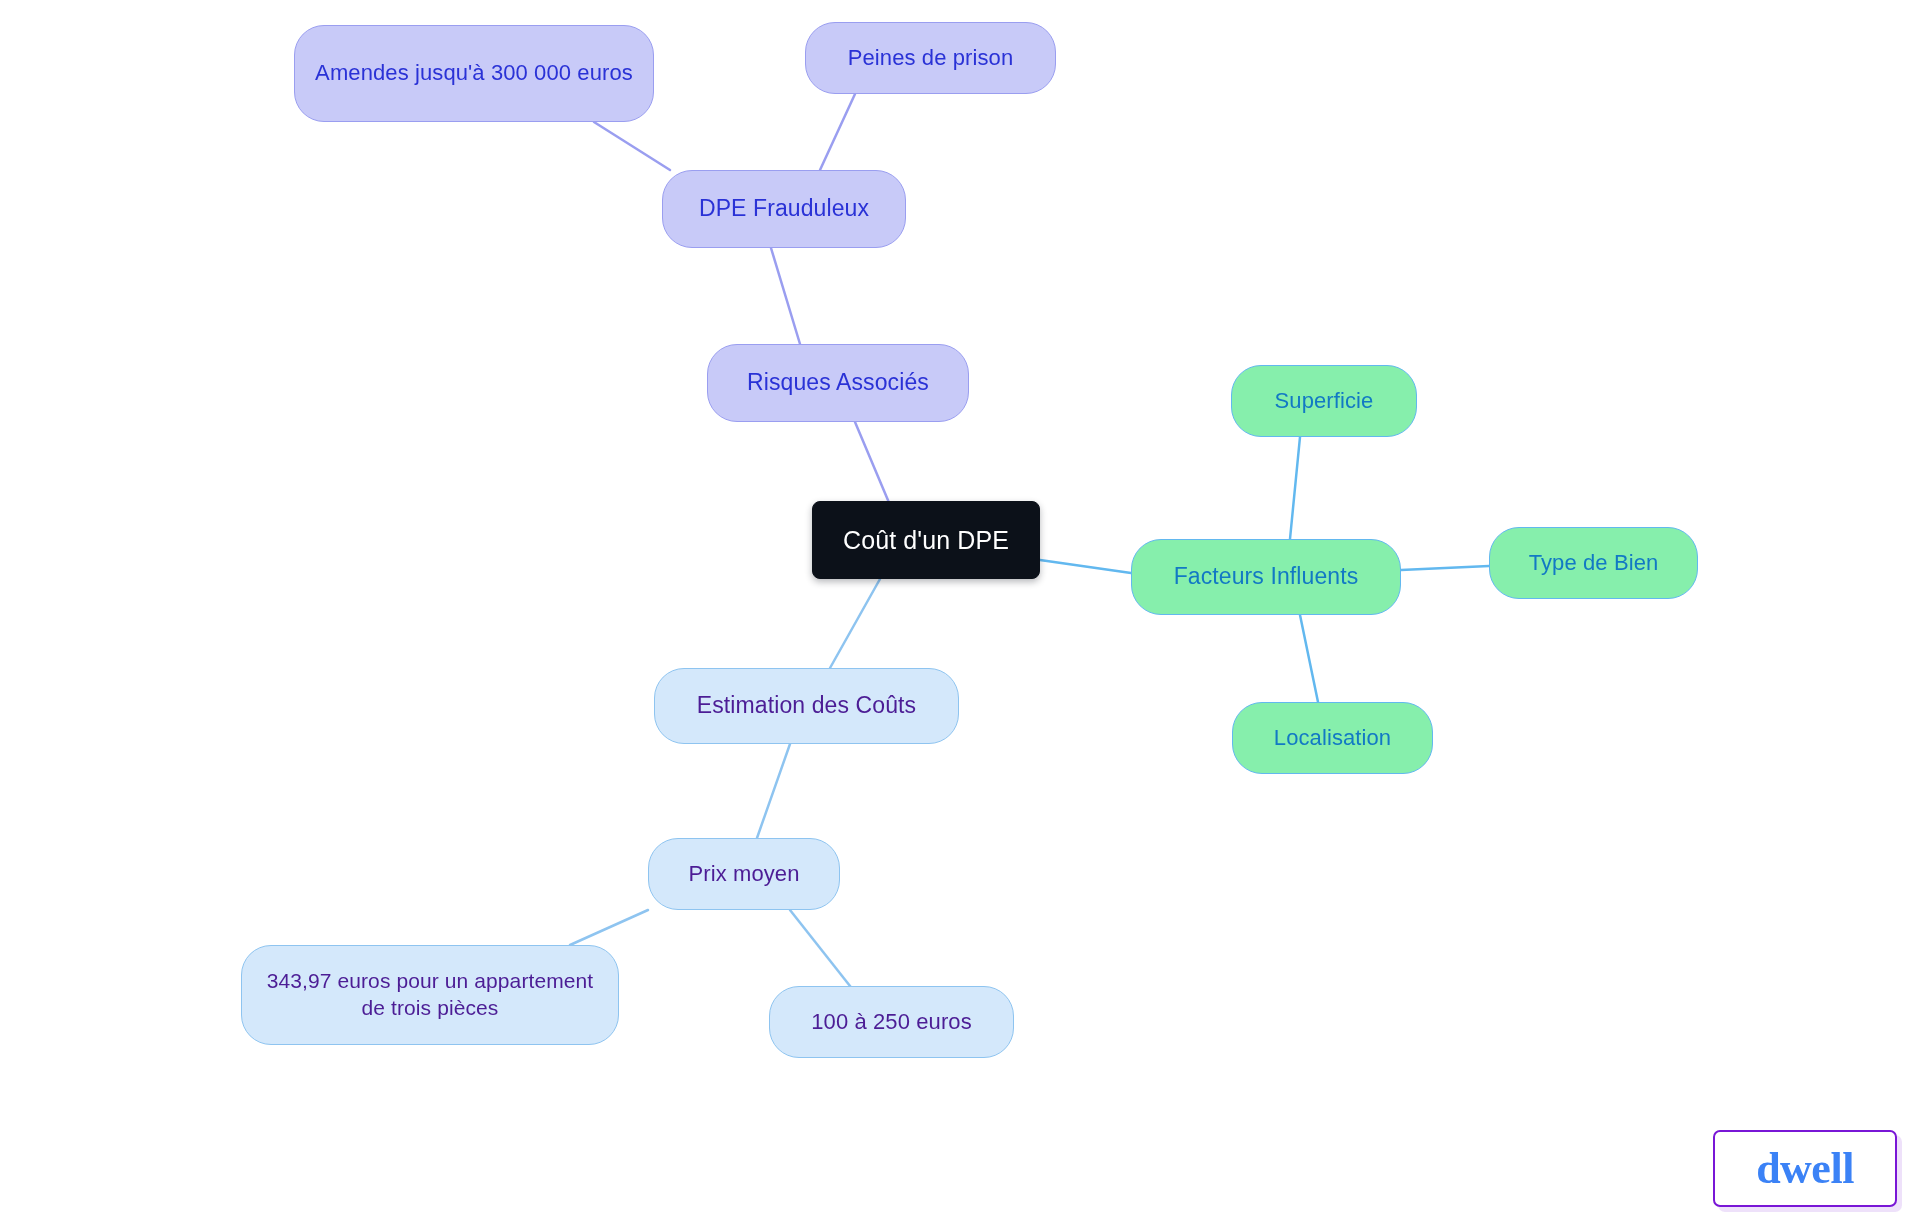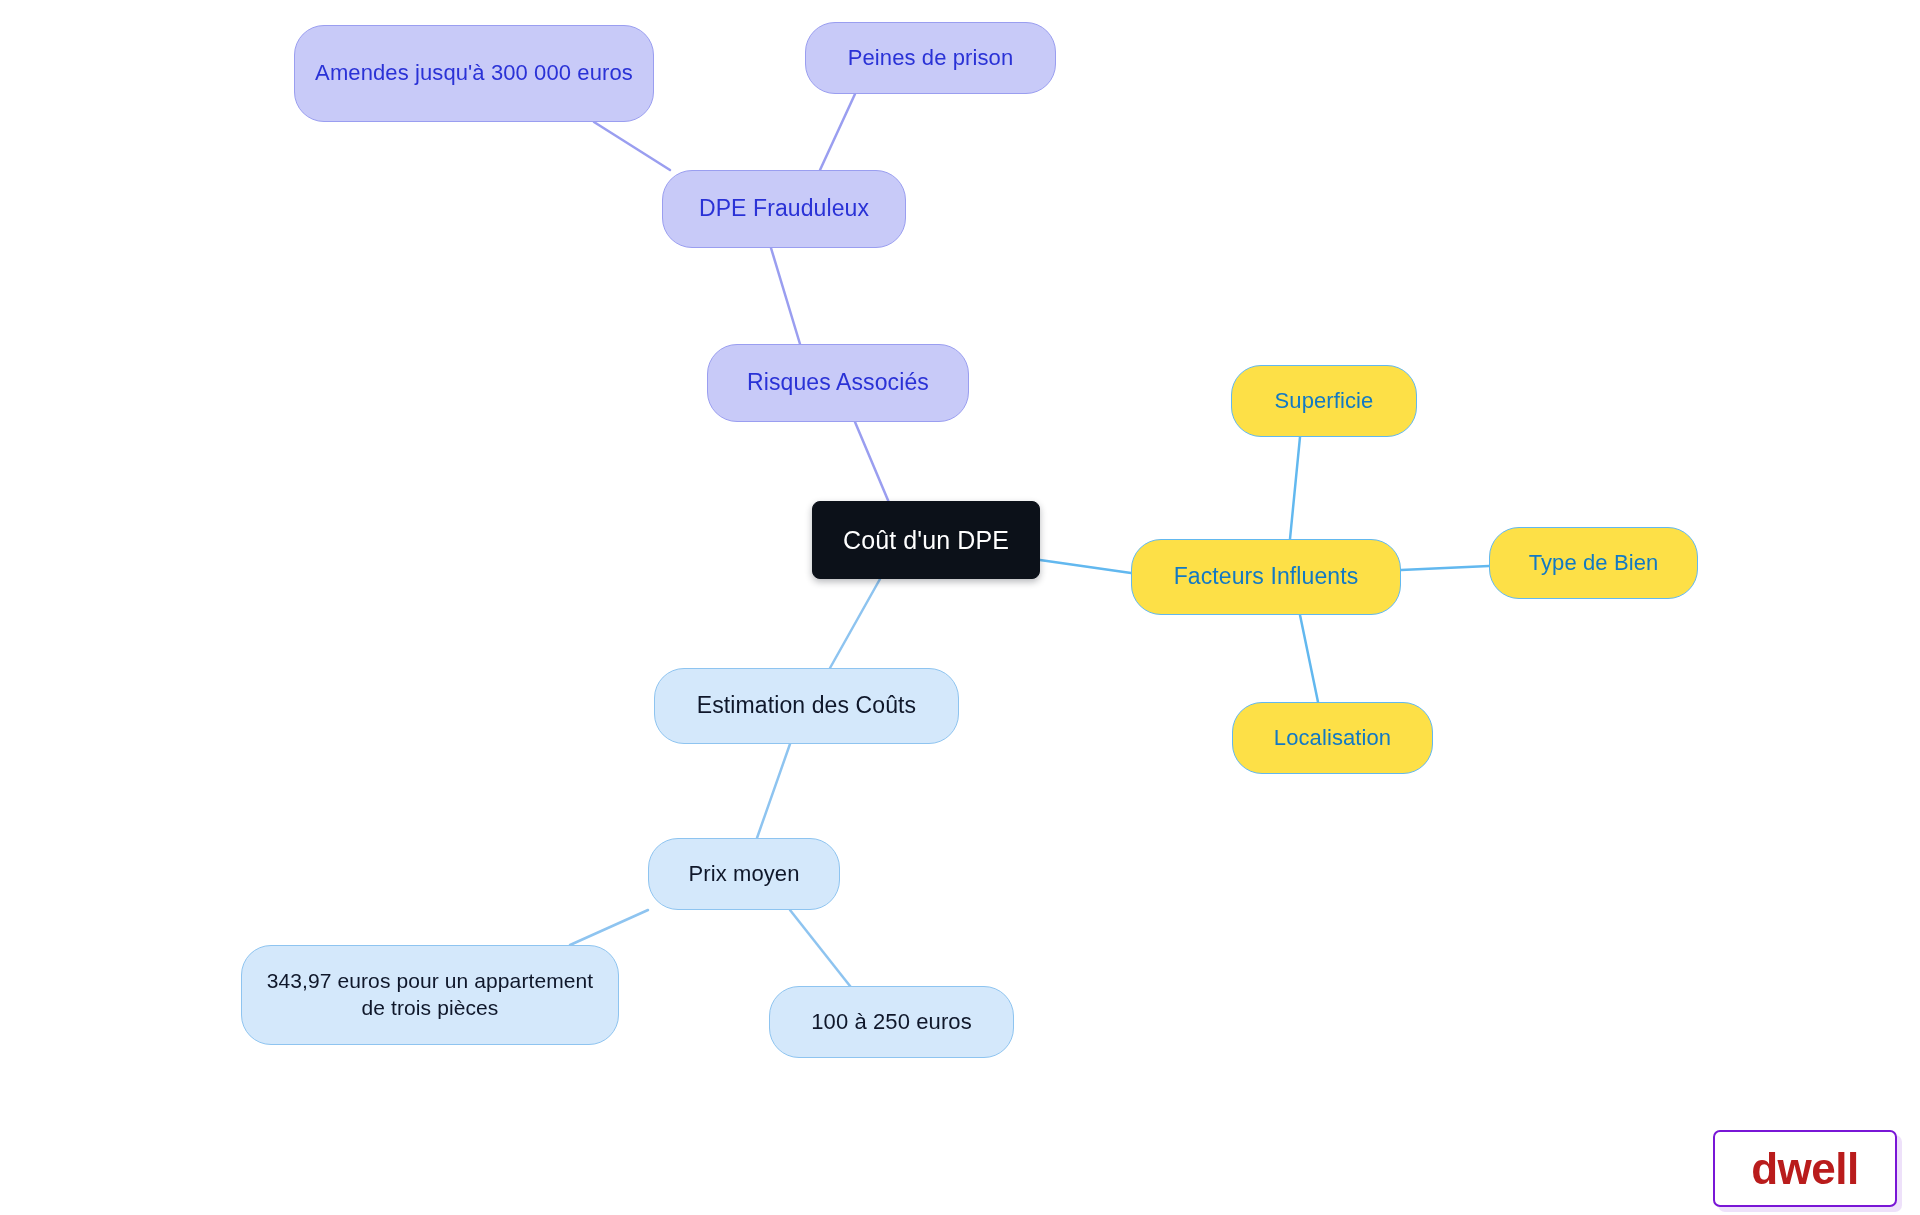--- a/index.html
+++ b/index.html
@@ -50,52 +50,52 @@
     border-radius: 8px;
     box-shadow: 0 3px 7px rgba(20,24,34,0.30);
   }
   .node-purple {
     background: #c8caf8;
     border-color: #9a9ef0;
     color: #2a32d6;
     border-radius: 30px;
   }
   .node-blue {
-    background: #fde047;
+    background: #86efac;
     border-color: #62b8ef;
     color: #1279c4;
     border-radius: 30px;
   }
   .node-lightblue {
     background: #d4e8fb;
     border-color: #8ec4f0;
-    color: #0f172a;
+    color: #4c1d95;
     border-radius: 30px;
     justify-content: center;
   }
   .logo-box {
     position: absolute;
     left: 1713px;
     top: 1130px;
     width: 180px;
     height: 73px;
     background: #ffffff;
     border: 2.5px solid #7916d6;
     border-radius: 7px;
     display: flex;
     align-items: center;
     justify-content: center;
     box-shadow: 5px 5px 0 rgba(123,22,214,0.13);
   }
   .logo-text {
-    color: #b91c1c;
+    color: #3b82f6;
     font-size: 44px;
     font-weight: bold;
     letter-spacing: -0.5px;
-    font-family: Liberation Sans, sans-serif;
+    font-family: Liberation Serif, serif;
   }
 </style>
 </head>
 <body>
 
 <div id="canvas">
   <svg id="edge-layer" viewBox="0 0 1920 1215" width="1920" height="1215">
       <line x1="890" y1="505" x2="855" y2="422" stroke="#9a9ef0" stroke-width="2.5" stroke-linecap="round"></line>
       <line x1="800" y1="344" x2="771" y2="248" stroke="#9a9ef0" stroke-width="2.5" stroke-linecap="round"></line>
       <line x1="670" y1="170" x2="594" y2="122" stroke="#9a9ef0" stroke-width="2.5" stroke-linecap="round"></line>

